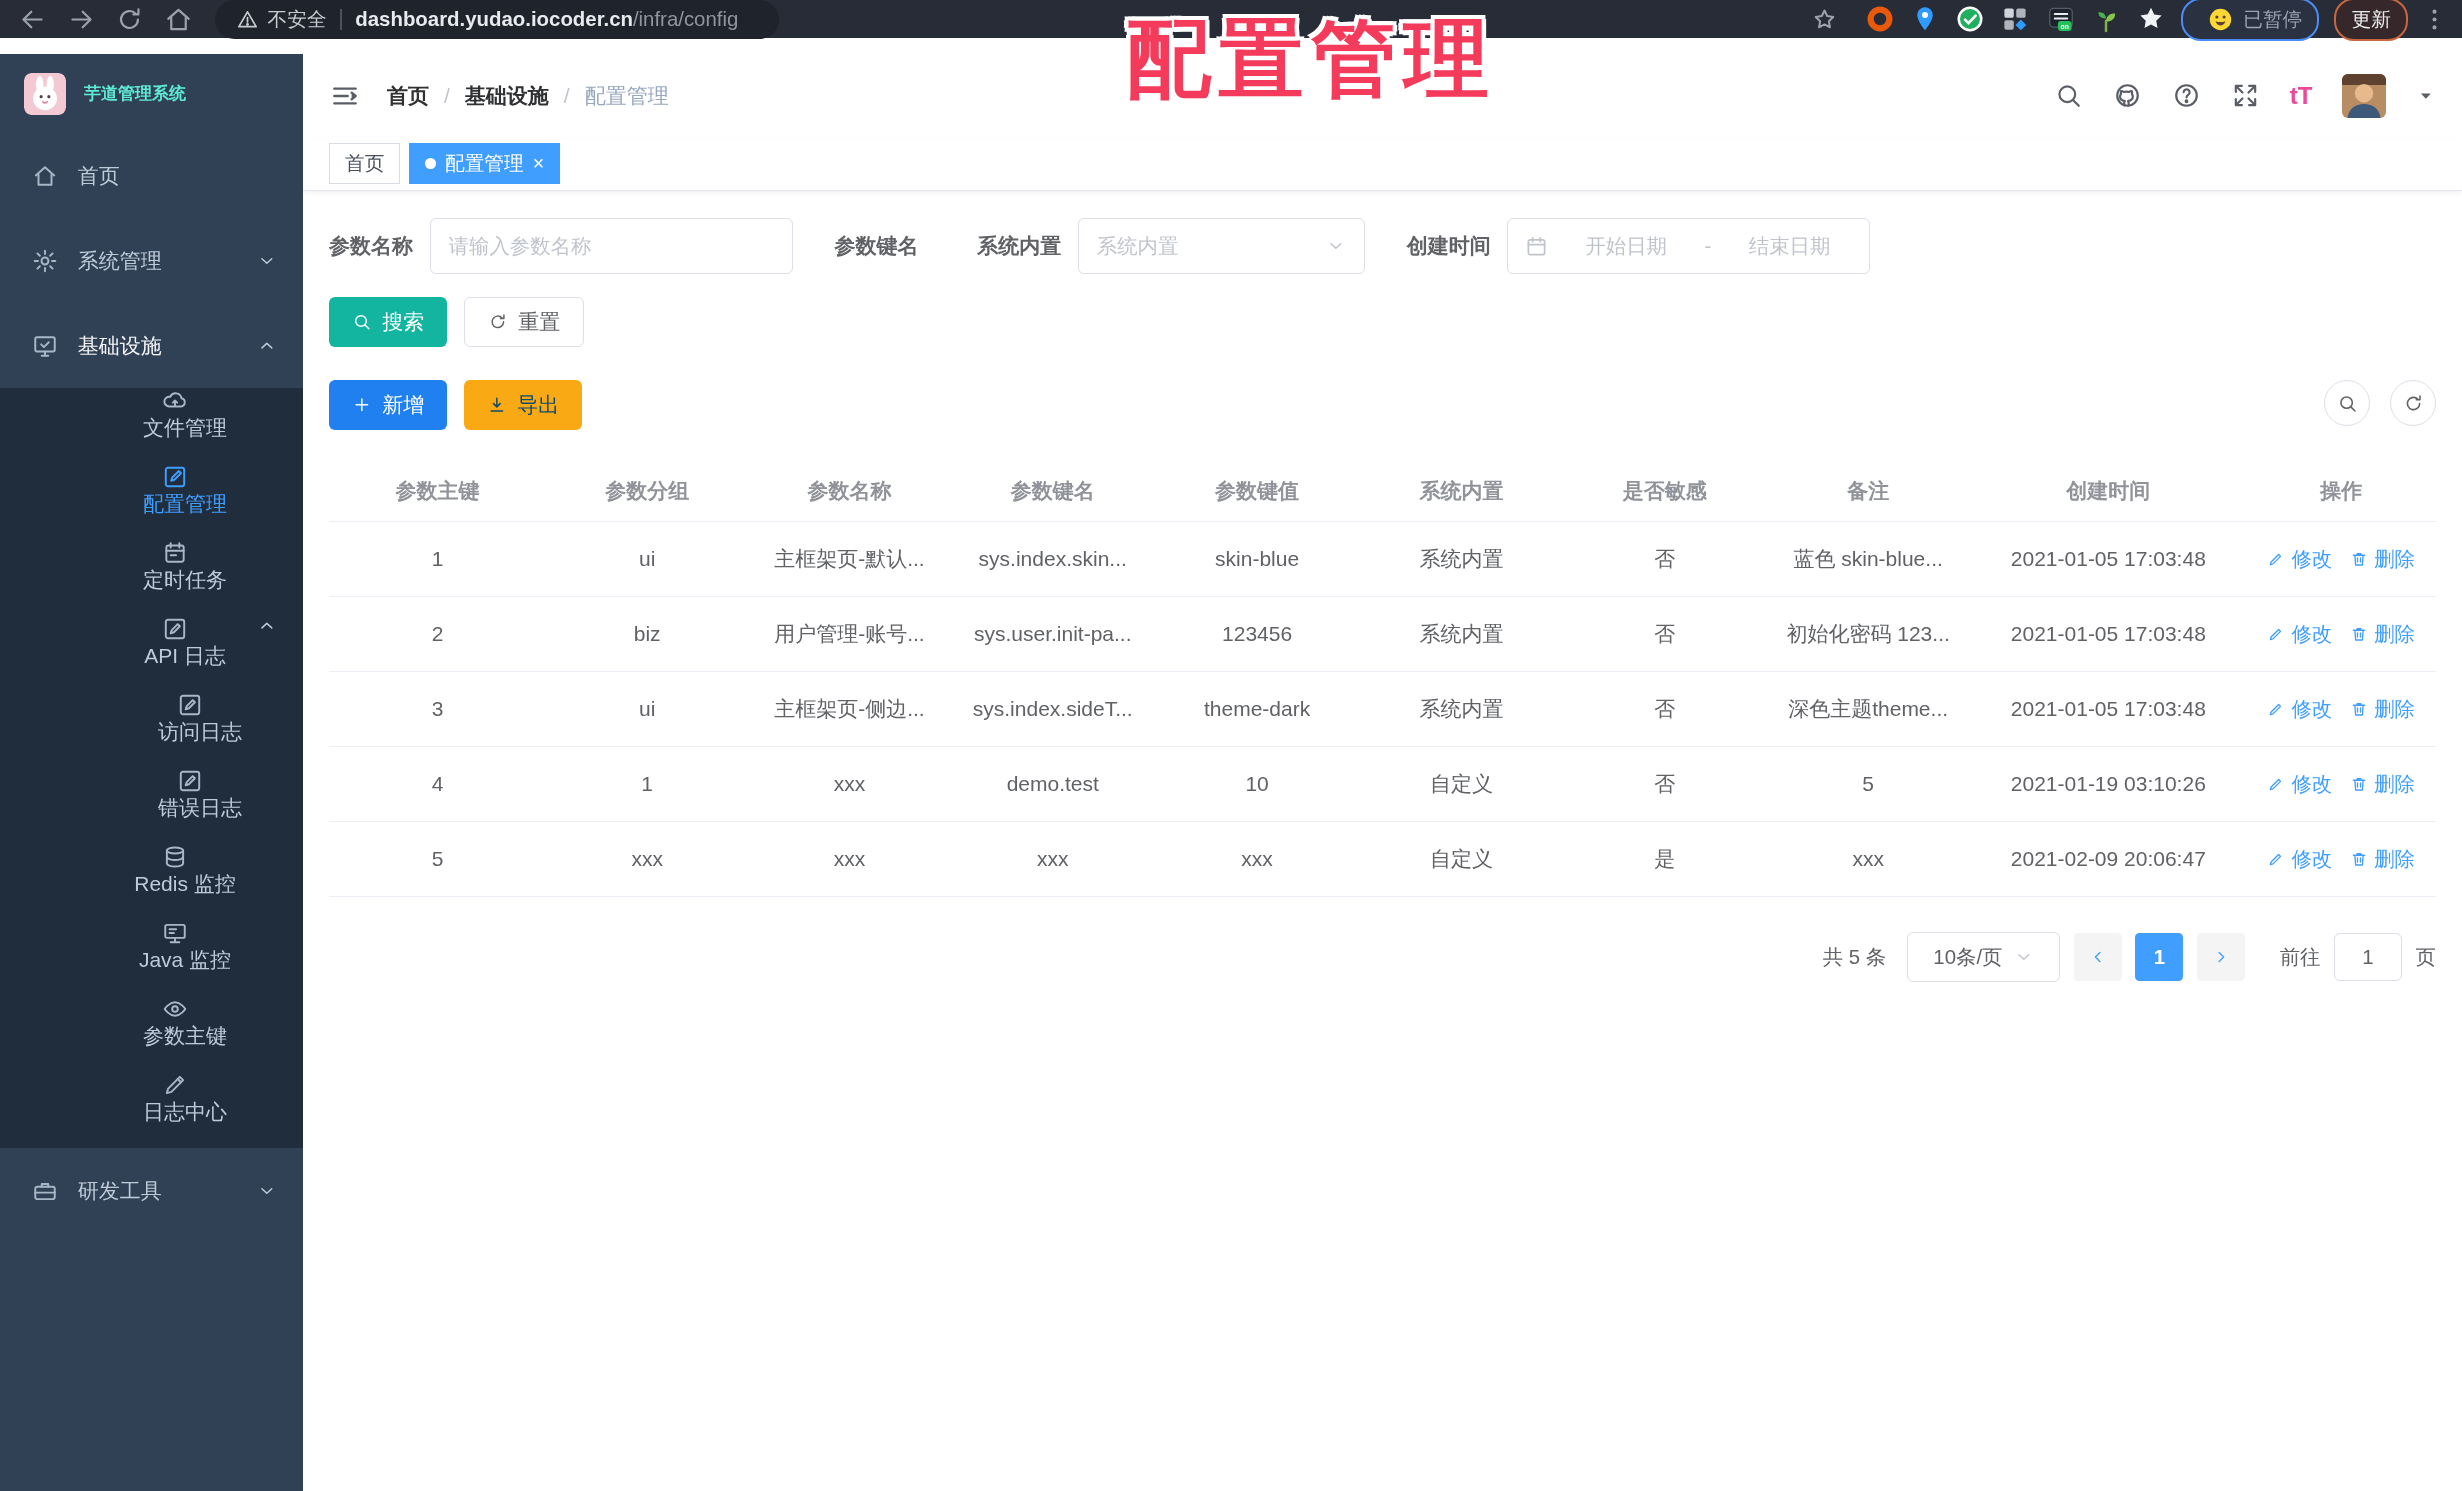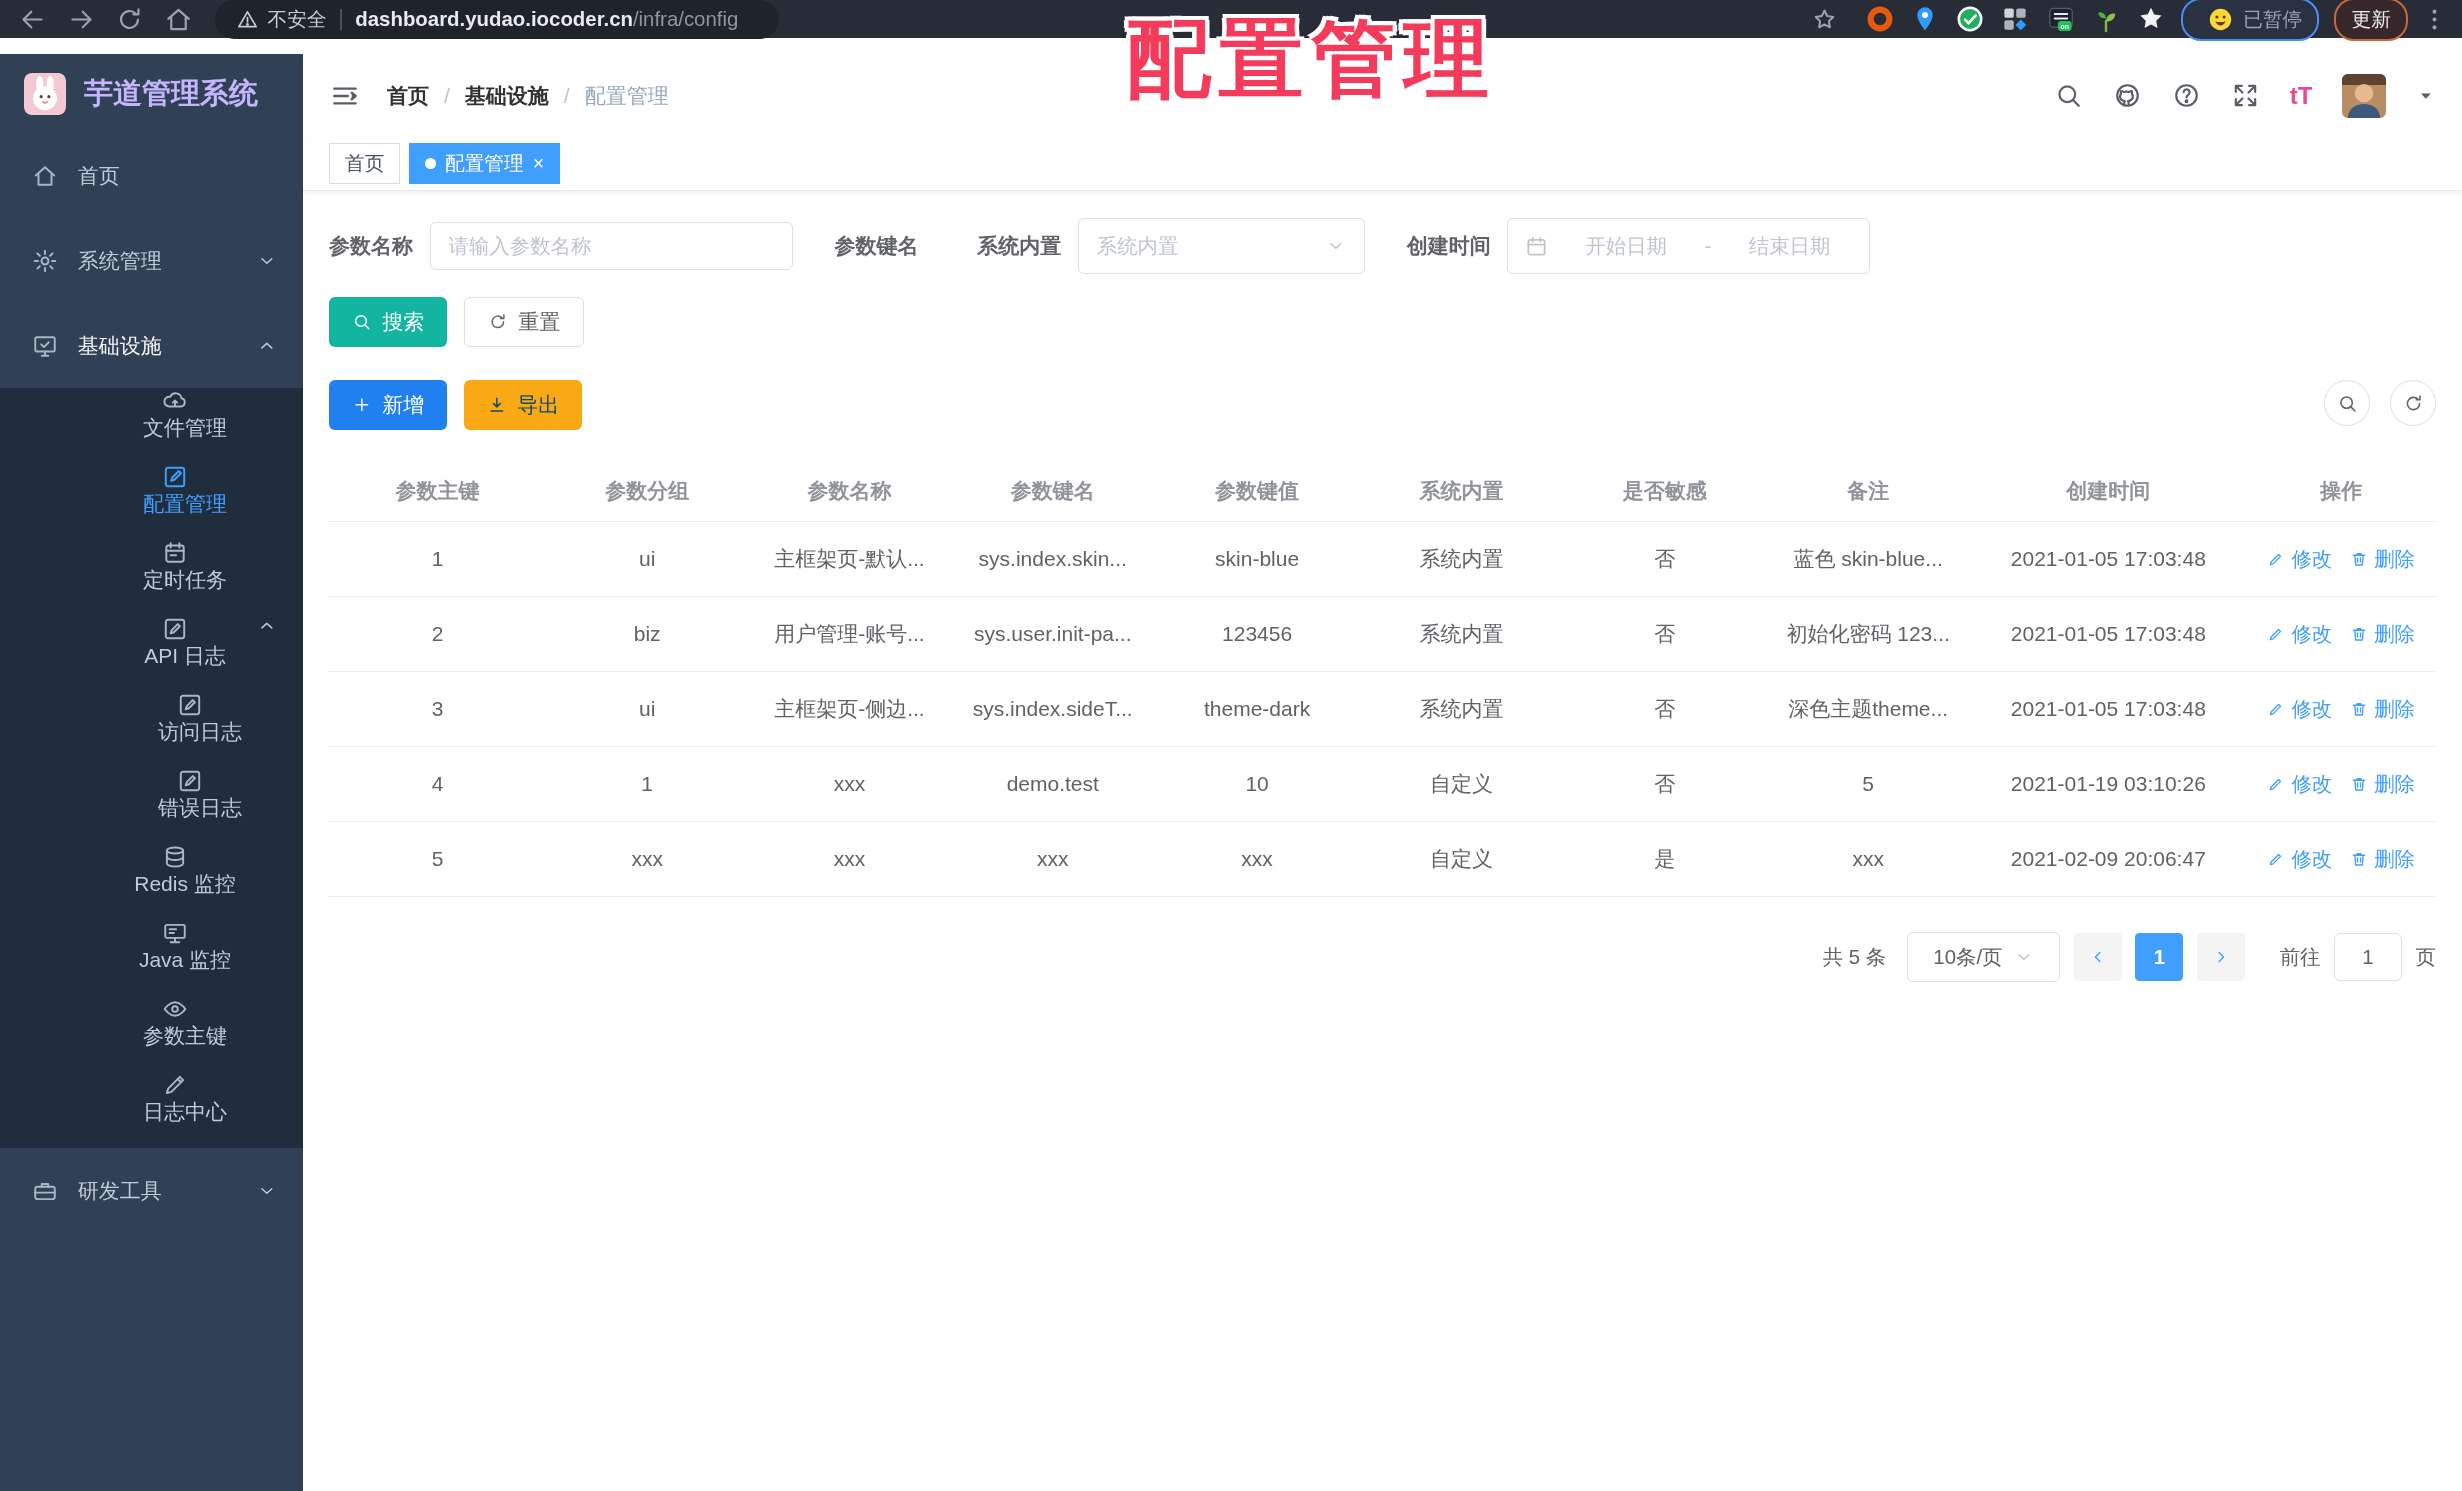--- a/index.html
+++ b/index.html
@@ -41,21 +41,21 @@
     text-shadow:
       -3.8px -3.8px 0 #fff,3.8px -3.8px 0 #fff,-3.8px 3.8px 0 #fff,3.8px 3.8px 0 #fff,
       -4.5px 0 0 #fff,4.5px 0 0 #fff,0 -4.5px 0 #fff,0 4.5px 0 #fff;
     pointer-events:none;white-space:nowrap;
   }
 
   
   .sidebar{position:absolute;left:0;top:54px;bottom:0;width:303px;background:var(--sidebar-bg,#304156);z-index:2;}
   .logo{height:79px;display:flex;align-items:center;padding-left:24px;}
   .logo .logo-img{width:42px;height:42px;border-radius:7.6px;overflow:hidden;}
-  .logo .logo-title{font-size:29px;color:#c4b5fd;font-weight:700;margin-left:18px;white-space:nowrap;}
+  .logo .logo-title{font-size:17px;color:#5eead4;font-weight:700;margin-left:18px;white-space:nowrap;}
   .menu-item{position:relative;display:flex;align-items:center;color:#bfcbd9;font-size:21px;cursor:pointer;white-space:nowrap;}
   .menu-item .mi{width:26px;height:26px;color:#a9b6c6;margin-right:19.7px;flex:none;}
   .menu-item.lvl1{height:85px;padding-left:32px;}
   .menu-item.insub{background:var(--submenu-bg,#1f2d3d);flex-direction:column;}
   .menu-item.lvl2{height:76px;padding-left:67px;}
   .menu-item.lvl3{height:76px;padding-left:97px;}
   .menu-item.open{color:#f4f4f5;}
   .menu-item.active{color:var(--primary,#409eff);}
   .menu-item.active .mi{color:var(--primary,#409eff);}
   .menu-item .chev{position:absolute;right:26px;width:19.7px;height:19.7px;color:#bfcbd9;}
@@ -78,21 +78,21 @@
   .tag{height:39px;padding:0 15px;border:1.5px solid #d8dce5;background:#fff;color:#495060;font-size:19.7px;display:inline-flex;align-items:center;gap:9px;cursor:pointer;white-space:nowrap;}
   .tag.active{background:var(--primary,#409eff);border-color:var(--primary,#409eff);color:#fff;}
   .tag .dot{width:10.6px;height:10.6px;border-radius:50%;background:#fff;}
   .tag .close{font-size:19.7px;line-height:1;}
 
   .content{flex:1;padding:27px 26px 0;overflow:hidden;}
 
   .filters{display:flex;align-items:center;}
   .fgroup{display:flex;align-items:center;margin-right:42px;}
   .flabel{font-size:21px;color:#606266;font-weight:600;margin-right:16.6px;white-space:nowrap;}
-  .finput{height:48px;border:1.5px solid #dcdfe6;border-radius:6px;font-size:20.4px;padding:0 18px;color:#606266;outline:none;box-sizing:border-box;font-family:inherit;background:#fff;}
+  .finput{height:56px;border:1.5px solid #dcdfe6;border-radius:6px;font-size:20.4px;padding:0 18px;color:#606266;outline:none;box-sizing:border-box;font-family:inherit;background:#fff;}
   .finput::placeholder{color:#c0c4cc;}
   .w-input{width:363px;}
   .fselect{width:287px;height:56px;border:1.5px solid #dcdfe6;border-radius:6px;display:flex;align-items:center;padding:0 18px;box-sizing:border-box;cursor:pointer;}
   .fselect .ph{font-size:20.4px;color:#c0c4cc;flex:1;}
   .fselect .chev,.psize .chev{width:19.7px;height:19.7px;color:#c0c4cc;}
   .fdate{width:363px;height:56px;border:1.5px solid #dcdfe6;border-radius:6px;display:flex;align-items:center;padding:0 16.6px;box-sizing:border-box;gap:15px;cursor:pointer;}
   .fdate .cal{width:23px;height:23px;color:#c0c4cc;}
   .fdate .dtxt{font-size:20.4px;color:#c0c4cc;flex:1;text-align:center;white-space:nowrap;}
   .fdate .dsep{font-size:20.4px;color:#c0c4cc;}
 

